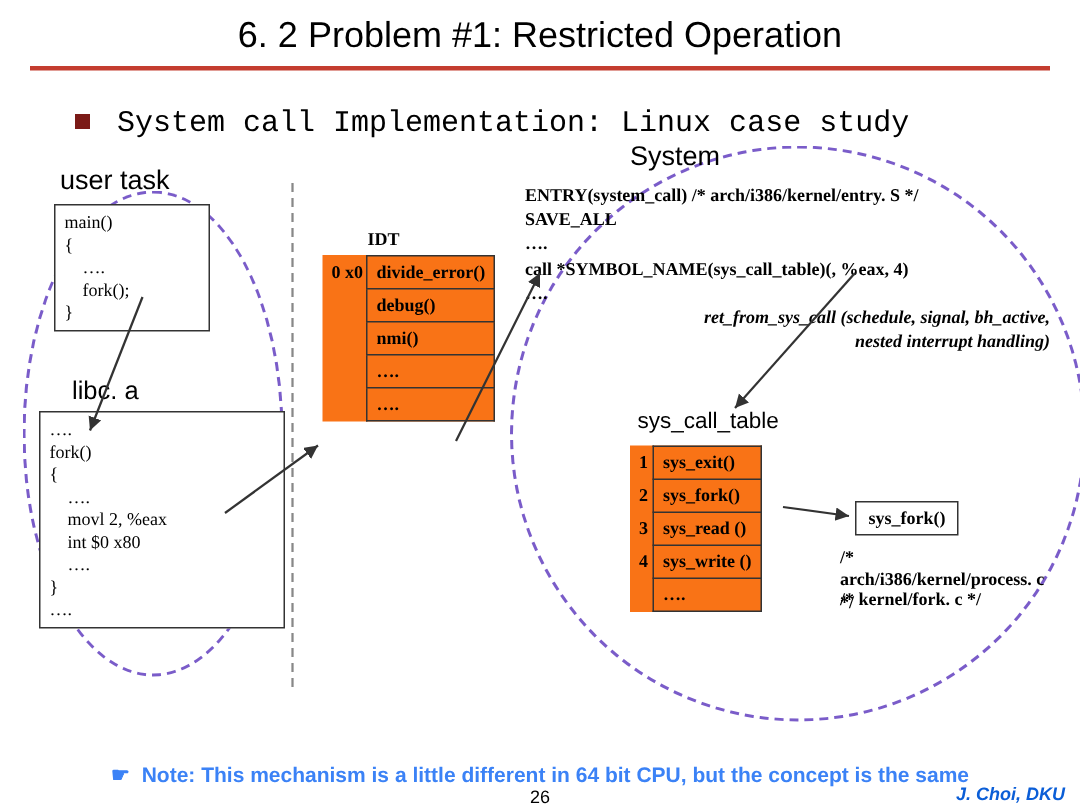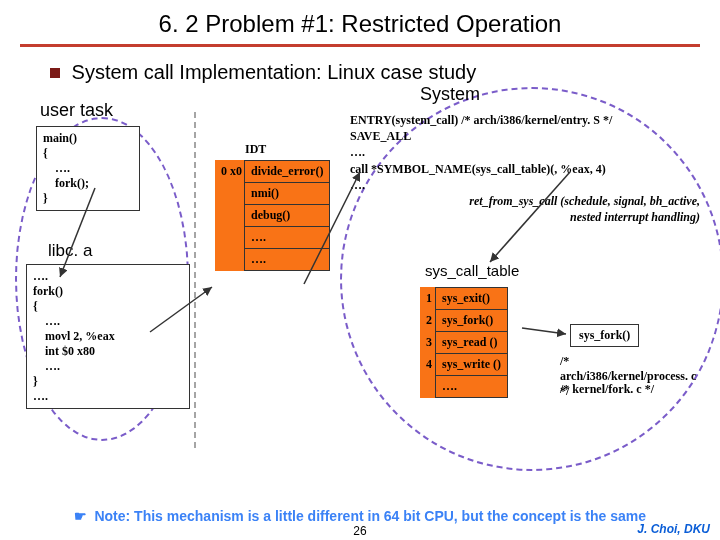--- a/index.html
+++ b/index.html
@@ -14,21 +14,22 @@
   }
   .title {
     text-align: center;
     font-size: 24px;
     padding: 10px 0 6px 0;
     border-bottom: 3px solid #c43d2f;
     margin: 0 20px;
   }
   .sub {
     font-size: 20px;
-    margin: 14px 0 0 50px;
+    margin: 24px 0 0 50px;
+    font-family: Liberation Mono, monospace;
   }
   .bullet {
     display: inline-block;
     width: 10px; height: 10px;
     background: #7b1a17;
     margin-right: 6px;
     vertical-align: 1px;
   }
   .canvas {
     position: relative;
@@ -44,21 +45,21 @@
     border-radius: 50%;
   }
   .ellipse.user { left: -5px; top: 25px; width: 170px; height: 320px; }
   .ellipse.kernel { left: 320px; top: -5px; width: 380px; height: 380px; }
   .box {
     position: absolute;
     border: 1px solid #333;
     padding: 4px 6px;
     background: #fff;
     font-family: "Times New Roman", serif;
-    font-weight: bold;
+    font-weight: normal;
     font-size: 12px;
     line-height: 1.25;
   }
   .box.main { left: 16px; top: 34px; width: 90px; }
   .box.libc-label { left: 28px; top: 148px; border:none; font-family: Arial; font-size: 17px; font-weight: normal; padding:0; }
   .box.libc { left: 6px; top: 172px; width: 150px; }
   .idt-label { position:absolute; left: 225px; top: 50px; font-family:"Times New Roman",serif; font-weight:bold; }
   .table {
     position: absolute;
     border-collapse: collapse;
@@ -133,25 +134,25 @@
 
   <div class="idt-label">IDT</div>
   <table class="table idt">
     <tbody>
         <tr>
           <td>0 x0</td>
           <td>divide_error()</td>
         </tr>
     <tr>
           <td></td>
+          <td>debug()</td>
+        </tr>
+    <tr>
+          <td></td>
           <td>nmi()</td>
-        </tr>
-    <tr>
-          <td></td>
-          <td>debug()</td>
         </tr>
     <tr>
           <td></td>
           <td>….</td>
         </tr>
     <tr>
           <td></td>
           <td>….</td>
         </tr>
   </tbody>

